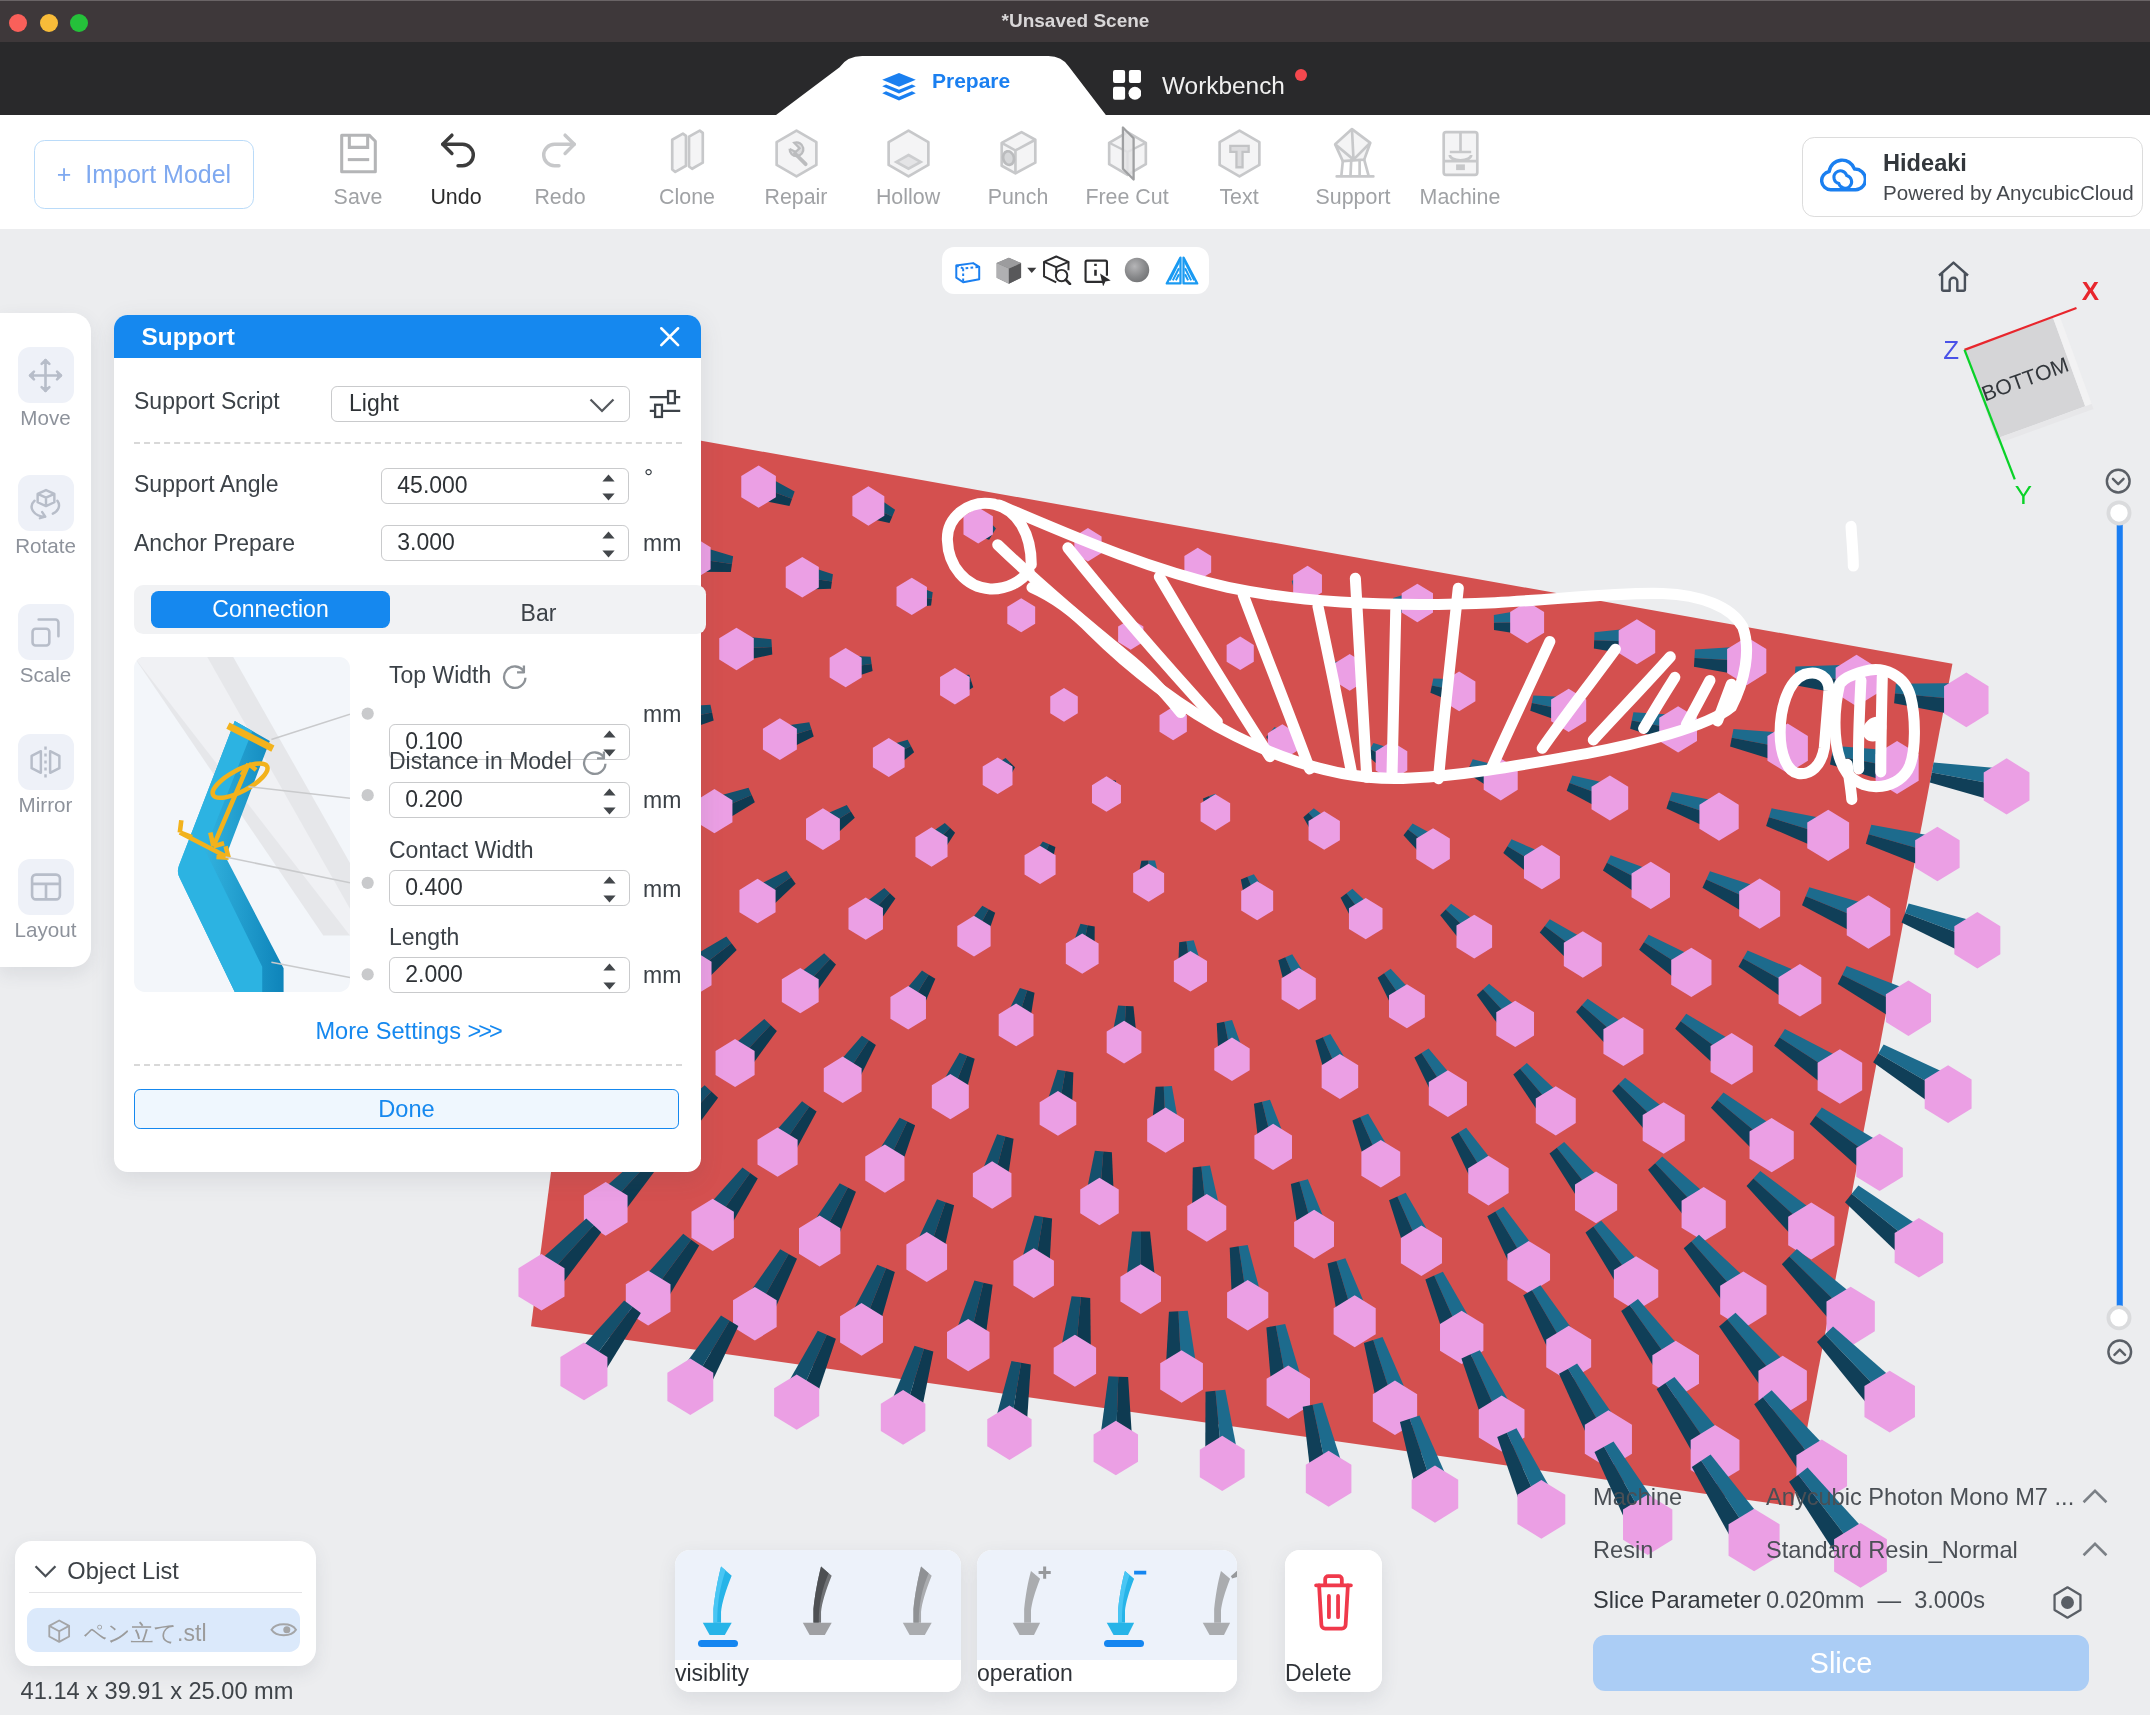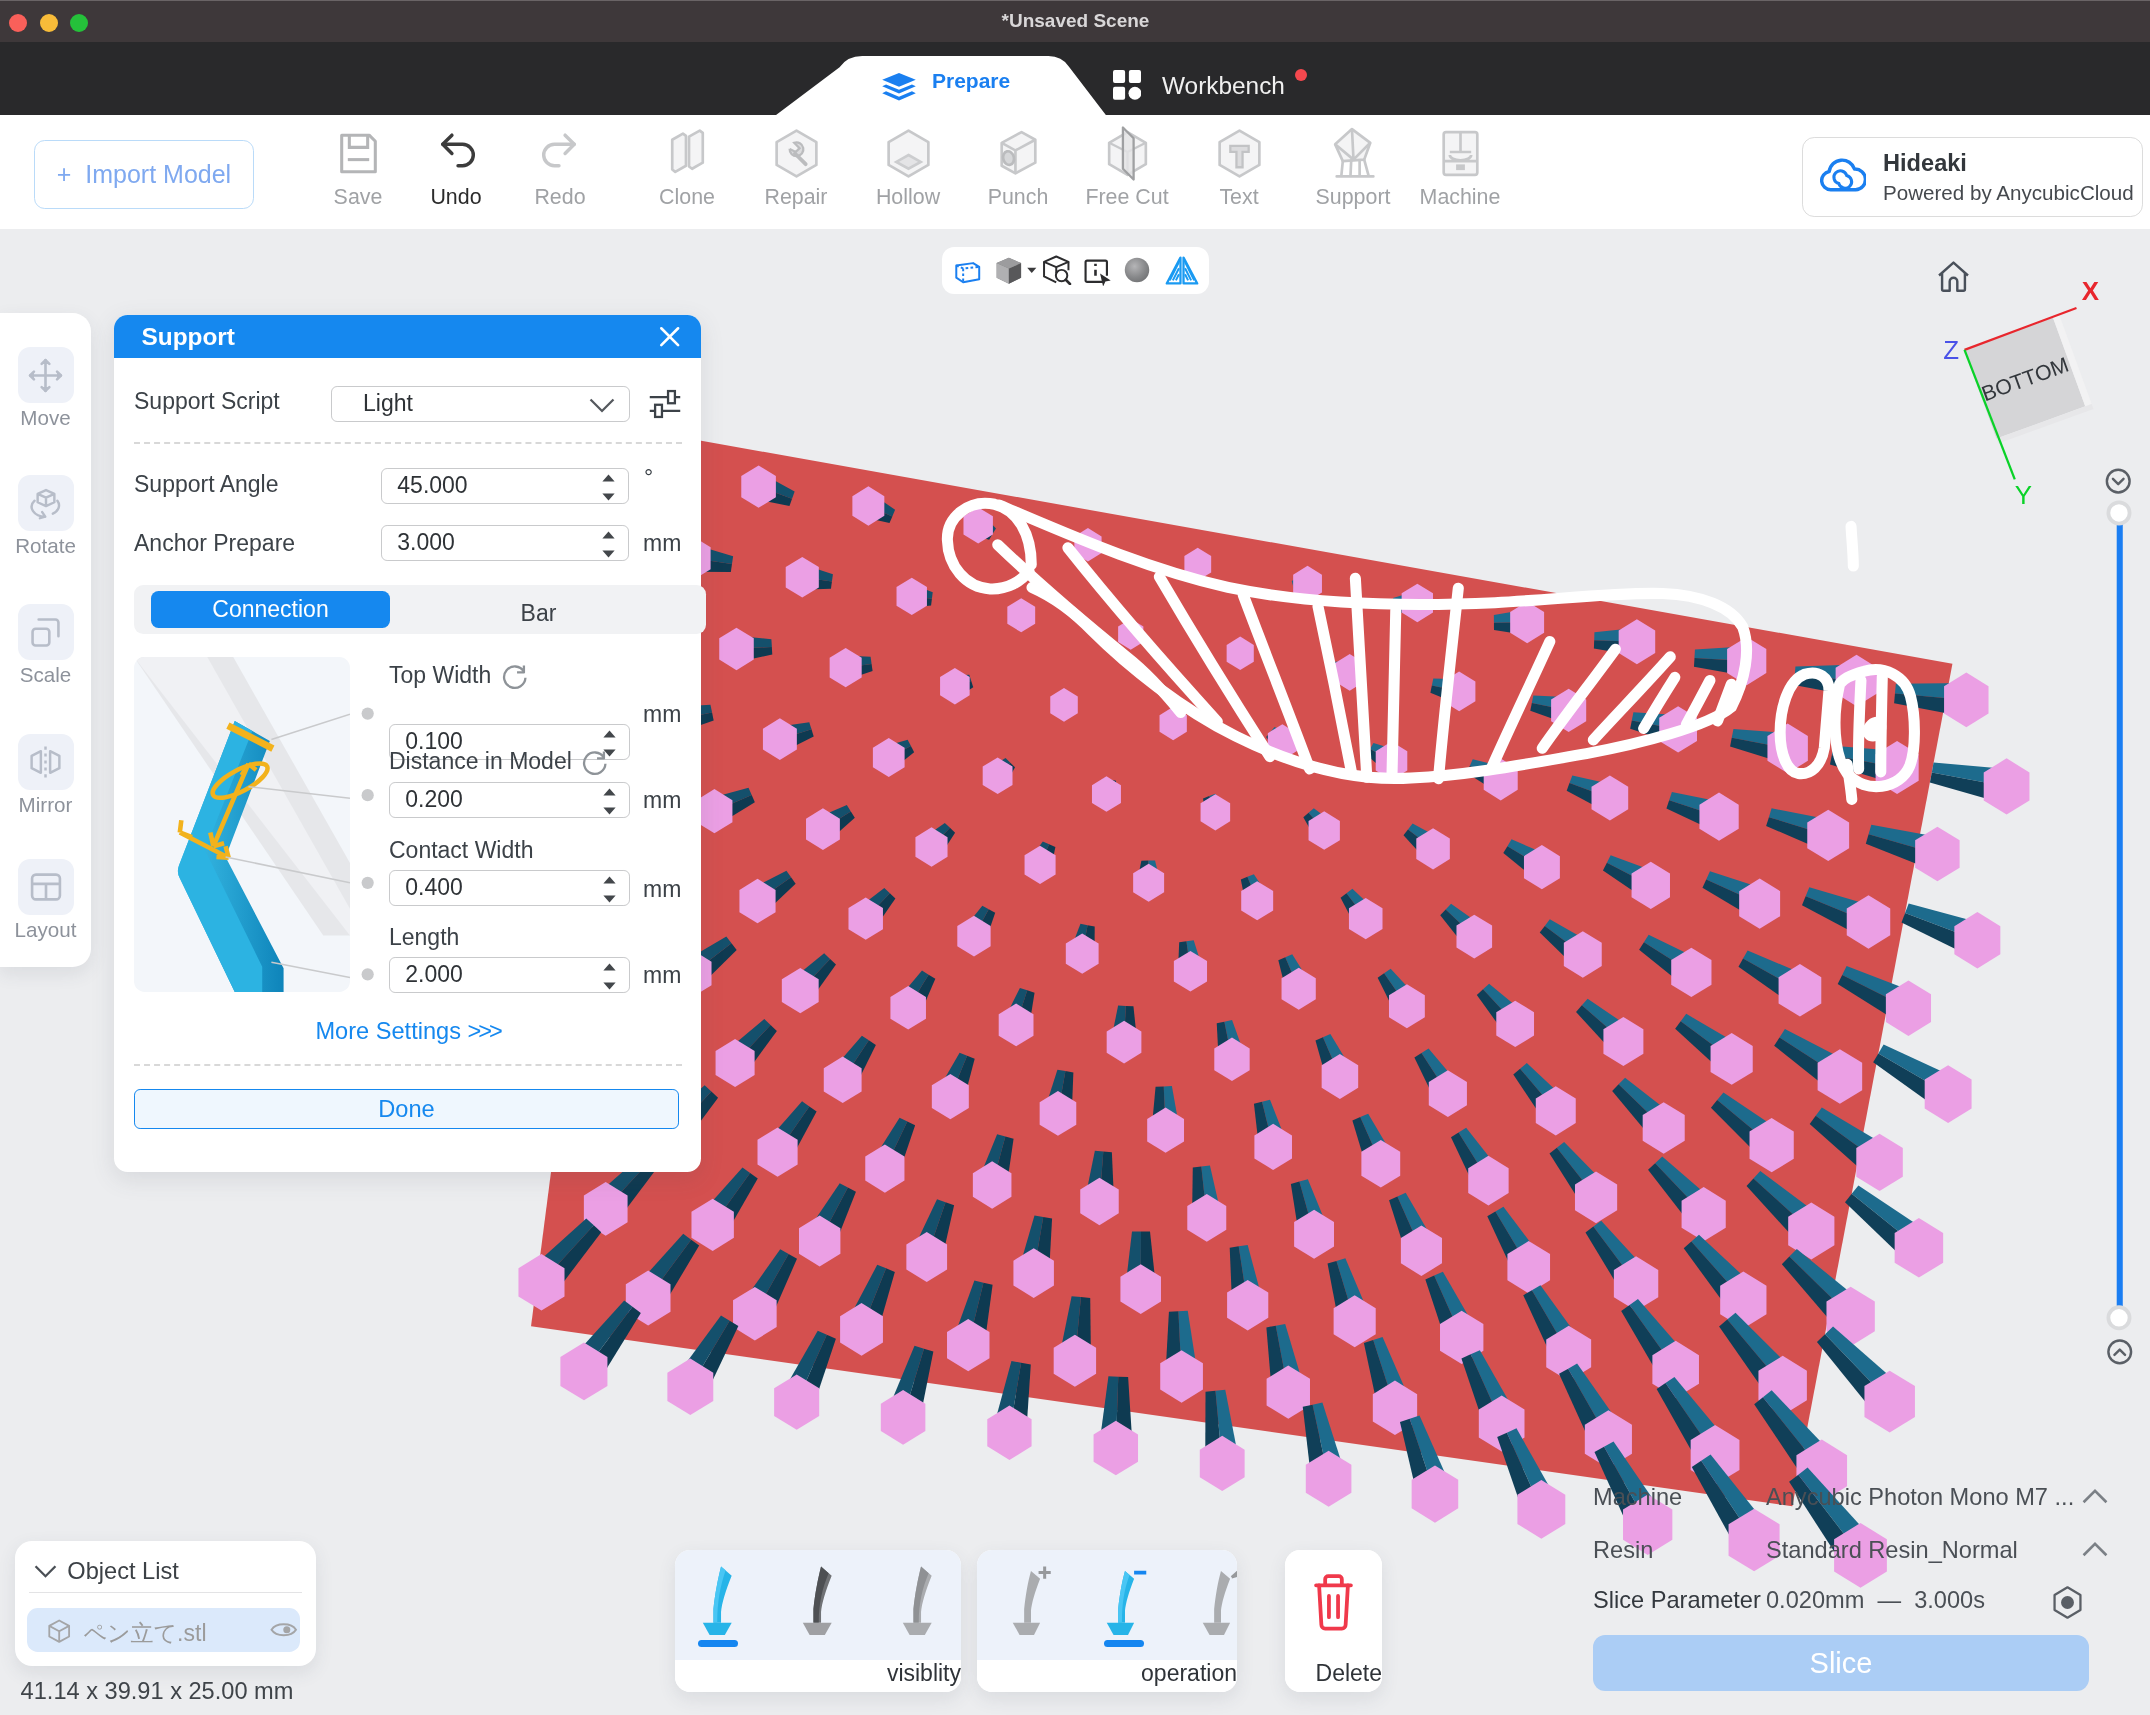--- a/index.html
+++ b/index.html
@@ -68,21 +68,21 @@
   box-shadow:0 6.1px 18.3px rgba(60,70,90,.10); }
 #objlist .hdr { position:absolute; left:27.5px; top:17px; font-size:23.6px; color:#3c4146; }
 #objlist .sep { position:absolute; left:13.7px; top:51px; width:273px; border-top:1.5px solid #e3e3e5; }
 #objitem { position:absolute; left:12.2px; top:67px; width:273px; height:44px; background:#dbe9fb; border-radius:10.7px; }
 #objitem .nm { position:absolute; left:56px; top:10px; font-size:23px; color:#9b9b9b; }
 #sizetxt { position:absolute; left:20.6px; top:1449px; font-size:23.6px; color:#3f4449; }
 
 .bcard { position:absolute; top:1321px; height:142px; background:#fff; border-radius:15.3px;
   box-shadow:0 6.1px 18.3px rgba(60,70,90,.10); overflow:hidden; }
 .bicons { position:absolute; left:0; top:0; width:100%; height:110px; background:#edf2fa; }
-.bcap { position:absolute; left:0; top:110px; width:100%; height:32px; background:#fff; text-align:right;
+.bcap { position:absolute; left:0; top:110px; width:100%; height:32px; background:#fff; text-align:left;
   font-size:23px; color:#2f3338; line-height:27.5px; }
 .underline { position:absolute; width:40px; height:6.9px; border-radius:3.8px; background:#1586f0; top:90px; }
 
 .inforow { position:absolute; font-size:23.6px; color:#4a4f55; }
 #slicebtn { position:absolute; left:1593px; top:1406px; width:496px; height:56px; background:#abcdf5;
   border-radius:12.2px; color:#fff; font-size:29px; text-align:center; line-height:56px; }
 </style>
 </head>
 <body>
 <div id="app">
@@ -1102,21 +1102,21 @@
 </svg>
 
 <div id="dialog">
   <div id="dlghead">
     <div class="t">Support</div>
     <svg style="position:absolute;left:545px;top:11.4px;" width="21.4" height="21.4" viewBox="0 0 28 28" stroke="#ffffff" stroke-width="3.4" stroke-linecap="round">
       <path d="M3 3 L25 25 M25 3 L3 25"></path>
     </svg>
   </div>
   <div class="dlabel" style="left:20px;top:73px;">Support Script</div>
-  <div style="position:absolute;left:217px;top:71px;width:299px;height:36px;border:1.5px solid #c9cacc;border-radius:6.1px;font-size:23px;color:#2e3236;line-height:33px;padding-left:31px;">Light
+  <div style="position:absolute;left:217px;top:71px;width:299px;height:36px;border:1.5px solid #c9cacc;border-radius:6.1px;font-size:23px;color:#2e3236;line-height:33px;padding-left:17px;">Light
     <svg style="position:absolute;right:13.7px;top:10.7px;" width="26" height="15.3" viewBox="0 0 34 20" fill="none" stroke="#55595e" stroke-width="3">
             <path d="M2 2 L17 17 L32 2"></path>
           </svg>
   </div>
   <svg style="position:absolute;left:534px;top:73px;" width="34" height="32" viewBox="0 0 44 42" stroke="#3c4248" stroke-width="3" fill="none">
     <path d="M2 12 h40 M2 30 h40"></path>
     <rect x="26" y="4" width="9" height="16" fill="#fff" stroke-width="3"></rect>
     <rect x="9" y="22" width="9" height="16" fill="#fff" stroke-width="3"></rect>
   </svg>
   <div class="dash" style="top:127px;"></div>

